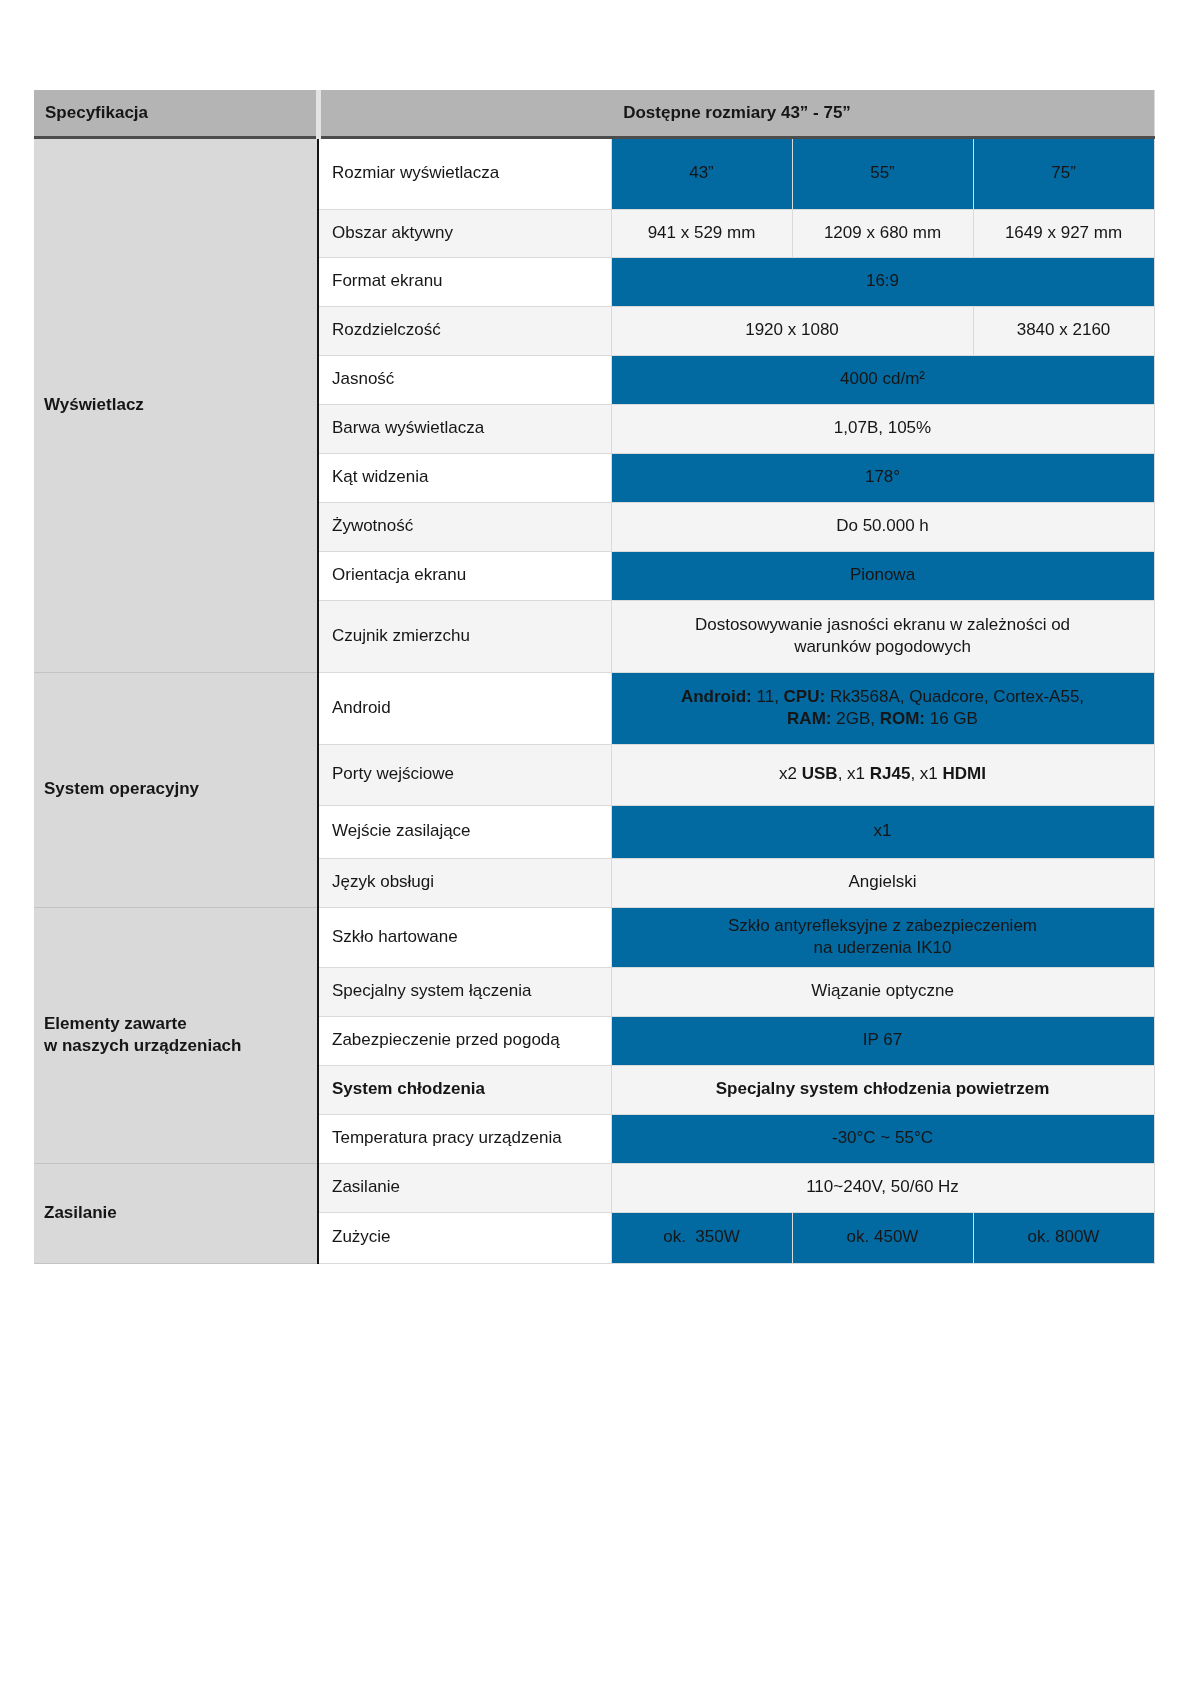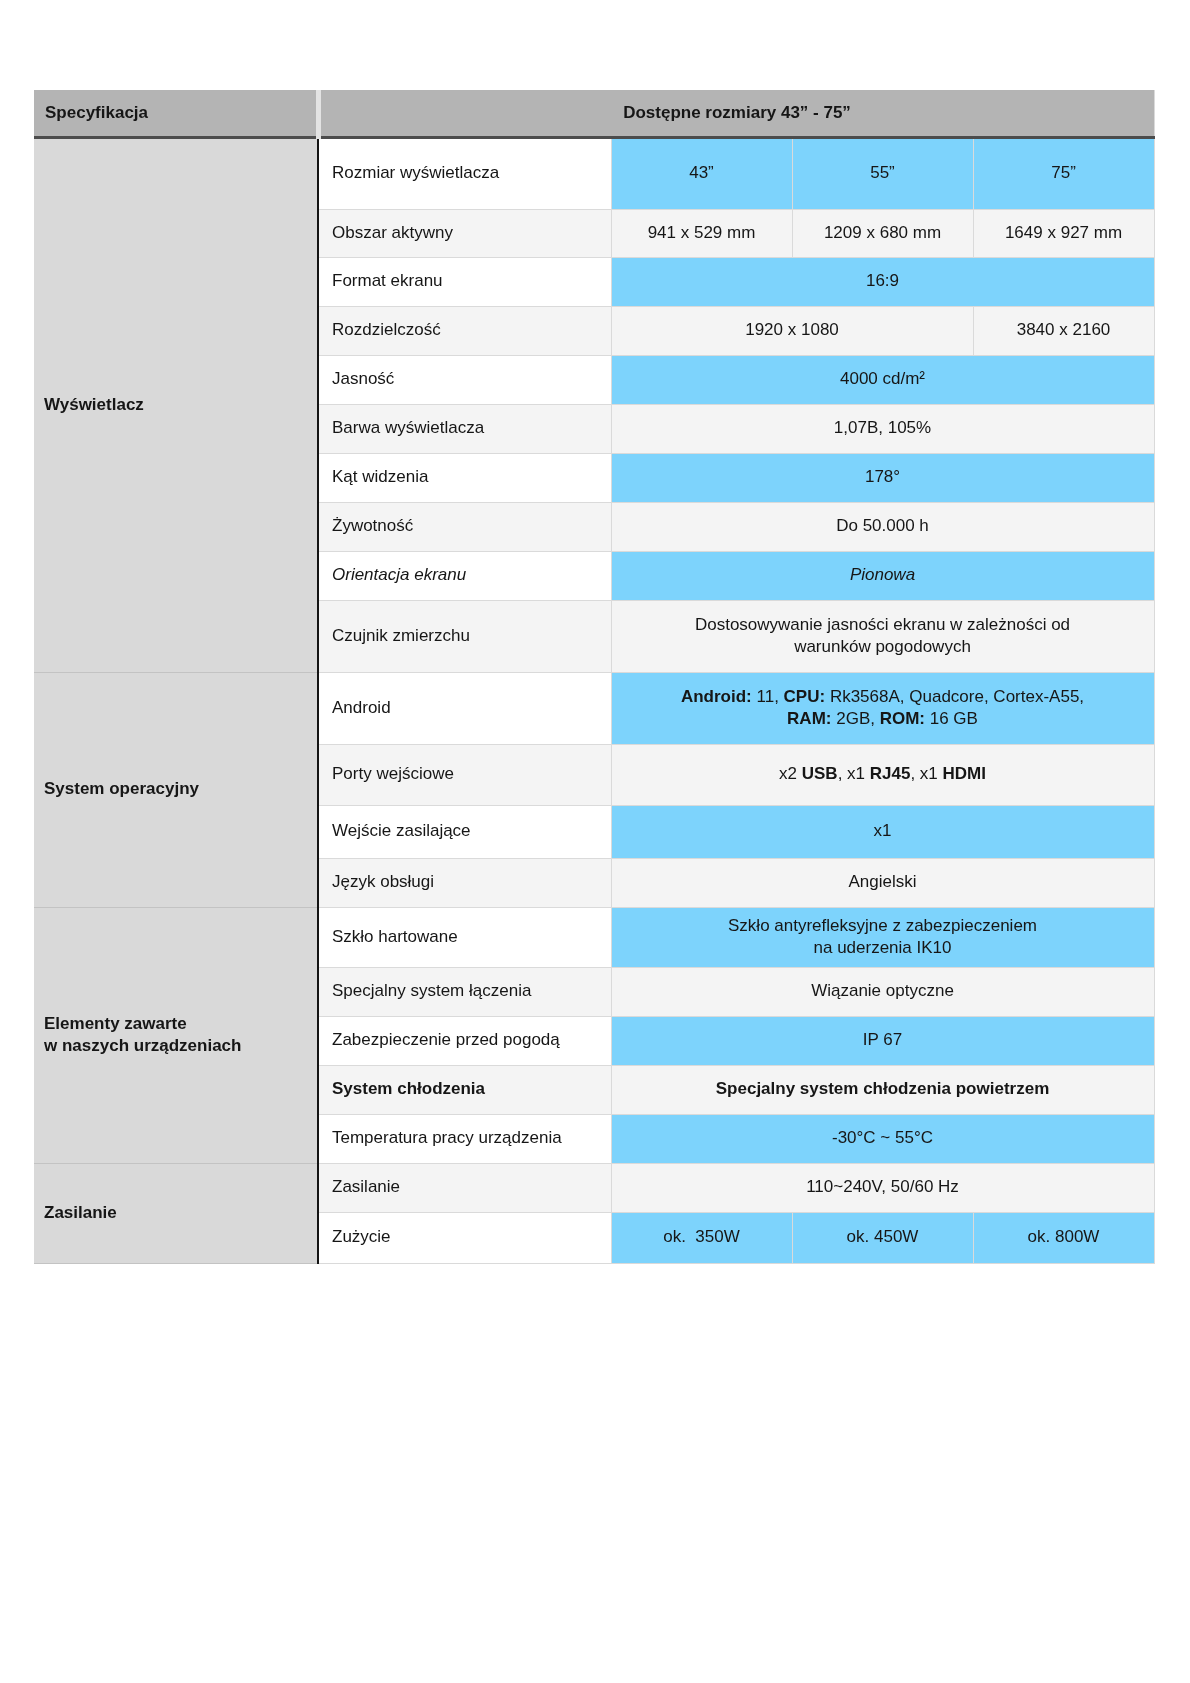--- a/index.html
+++ b/index.html
@@ -48,21 +48,21 @@
     text-align: left;
   }
   td.prop-cell {
     padding-left: 13px;
     text-align: left;
     background: #ffffff;
   }
   td.val-cell {
     text-align: center;
     border-left: 1px solid #dadada;
-    background: #7dd3fc;
+    background: #0369a1;
     padding: 6px 8px;
     white-space: pre-line;
   }
   tbody td:last-child { border-right: 1px solid #dadada; }
   tr.alt td.prop-cell, tr.alt td.val-cell { background: var(--row-alt-bg, #f4f4f4); }
   .b { font-weight: bold; }
 </style>
 </head>
 <body>
 
@@ -113,21 +113,21 @@
           <td class="val-cell" colspan="3">1,07B, 105%</td>
         </tr>
         <tr style="height: 49px;">
           <td class="prop-cell">Kąt widzenia</td>
           <td class="val-cell" colspan="3">178°</td>
         </tr>
         <tr class="alt" style="height: 49px; padding-left: 40px;">
           <td class="prop-cell">Żywotność</td>
           <td class="val-cell" colspan="3">Do 50.000 h</td>
         </tr>
-        <tr style="height: 49px; font-style: italic;">
+        <tr style="height: 49px;">
           <td class="prop-cell">Orientacja ekranu</td>
           <td class="val-cell" colspan="3">Pionowa</td>
         </tr>
         <tr class="alt" style="height: 72px;">
           <td class="prop-cell">Czujnik zmierzchu</td>
           <td class="val-cell" colspan="3">Dostosowywanie jasności ekranu w zależności od
 warunków pogodowych</td>
         </tr>
         <tr style="height: 72px;">
           <td rowspan="4" class="group-cell">System operacyjny</td>

